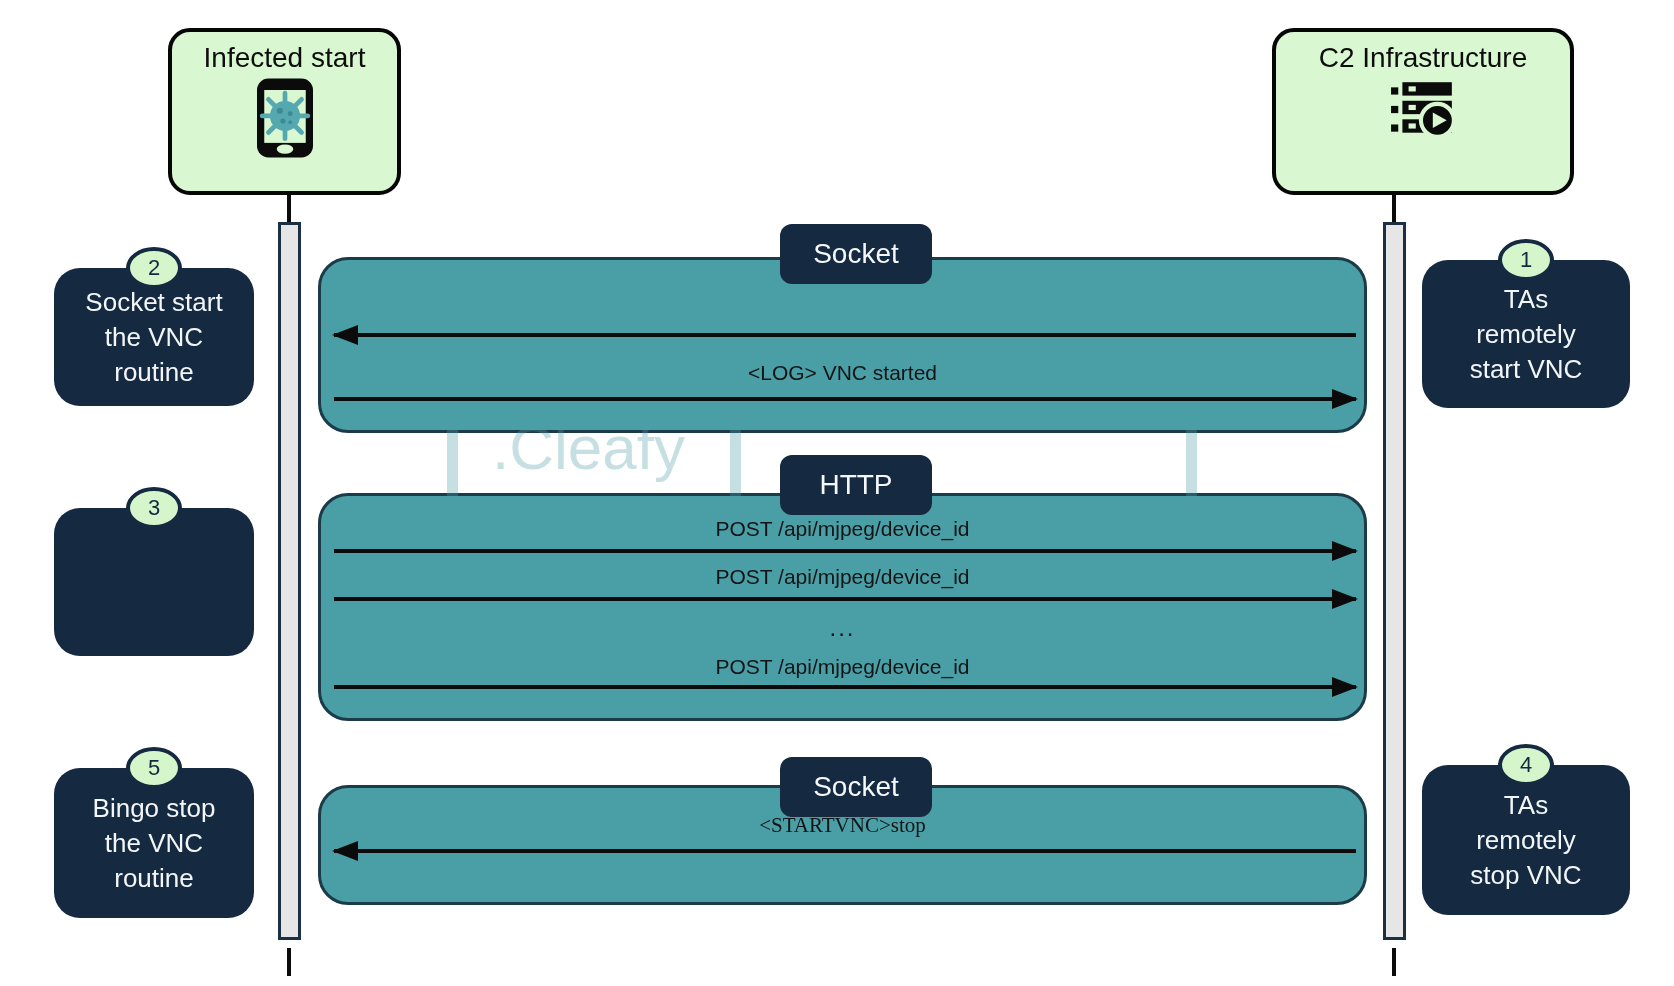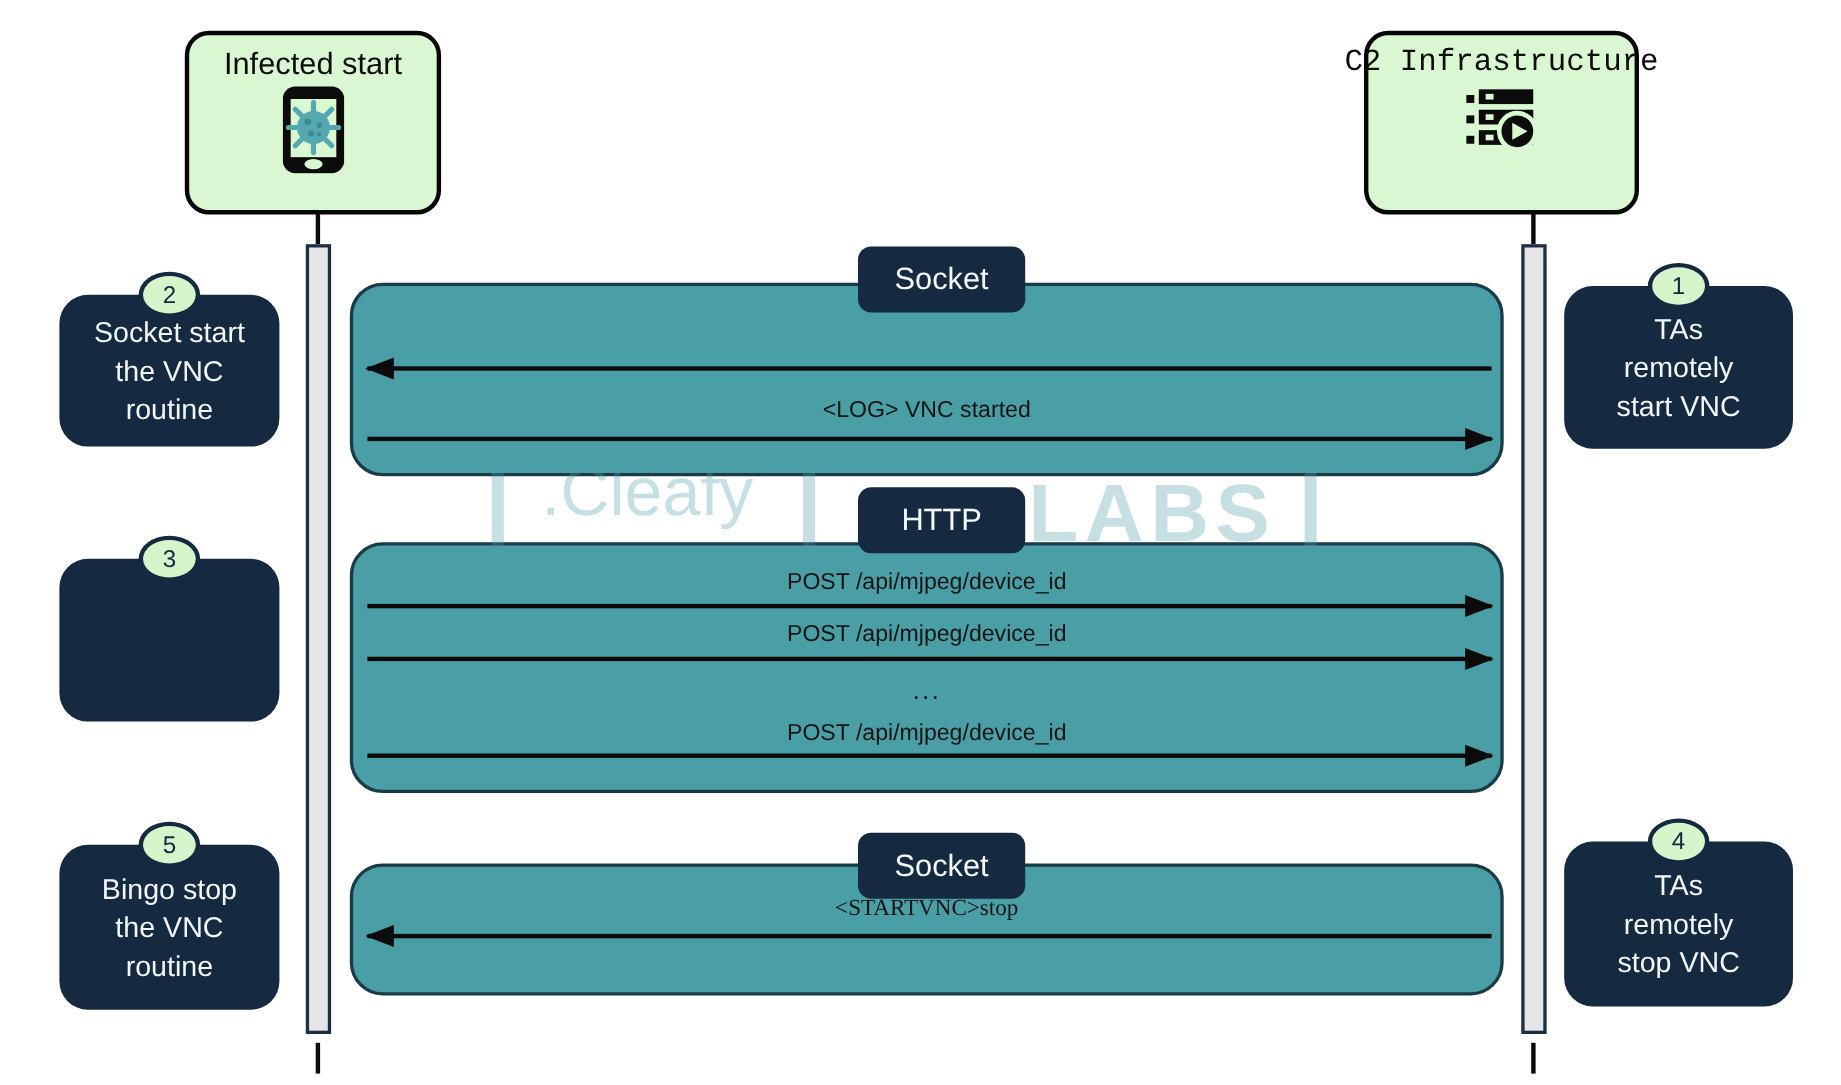--- a/index.html
+++ b/index.html
@@ -13,21 +13,21 @@
   }
   *{margin:0;padding:0;box-sizing:border-box;}
   html,body{background:#ffffff;}
   body{font-family:"Liberation Sans", sans-serif;}
   #stage{position:relative;width:1674px;height:986px;background:#fff;overflow:hidden;}
 
   
   .actor{position:absolute;background:var(--green);border:4px solid #060606;border-radius:22px;
          display:flex;flex-direction:column;align-items:center;z-index:3;}
   #actor-left{left:168px;top:28px;width:233px;height:167px;}
-  #actor-right{left:1240px;top:28px;width:250px;height:167px;font-family:Liberation Mono, monospace;}
+  #actor-right{left:1272px;top:28px;width:302px;height:167px;}
   .actor-title{font-size:28px;color:#0d0d0d;margin-top:10px;white-space:nowrap;}
   .actor-icon{margin-top:4px;}
 
   
   .connector{position:absolute;width:4px;background:#0b0b0b;z-index:2;}
   #conn-left{left:287px;top:193px;height:29px;}
   #conn-right{left:1392px;top:193px;height:29px;}
   .activation{position:absolute;width:23px;height:718px;top:222px;background:var(--activation);
               border:3px solid #1B3044;z-index:2;}
   #act-left{left:278px;}
@@ -41,21 +41,21 @@
         border:3px solid var(--lane-border);border-radius:30px;z-index:3;}
   #lane-socket-1{top:257px;height:176px;}
   #lane-http{top:493px;height:228px;}
   #lane-socket-2{top:785px;height:120px;}
 
   
   .proto-badge{position:absolute;left:780px;width:152px;height:60px;background:var(--navy);
                border-radius:12px;color:#f5f8fa;font-size:28px;display:flex;align-items:center;
                justify-content:center;z-index:5;}
   #badge-socket-1{top:224px;}
-  #badge-http{top:443px;text-align:right;}
+  #badge-http{top:455px;text-align:right;}
   #badge-socket-2{top:757px;}
 
   
   .msg-label{position:absolute;left:318px;width:1049px;text-align:center;font-size:21px;
              color:#141414;z-index:6;}
   .msg-dots{font-size:24px;letter-spacing:2px;}
   .arrow{position:absolute;left:334px;width:1022px;height:4px;background:var(--arrow);z-index:6;}
   .arrow.head-left::before{content:"";position:absolute;left:-2px;top:-8px;width:0;height:0;
       border:10px solid transparent;border-left:none;border-right:26px solid var(--arrow);}
   .arrow.head-right::after{content:"";position:absolute;right:-2px;top:-8px;width:0;height:0;
@@ -192,16 +192,15 @@
   <div class="note" id="note-4">
     <div class="note-badge">4</div>
     <div class="note-text">TAs
 remotely
 stop VNC</div>
   </div>
 
   <div class="wm wm-bar" id="wm-bar1"></div>
   <div class="wm" id="wm-brand">.Cleafy</div>
   <div class="wm wm-bar" id="wm-bar2"></div>
-  <div class="wm" id="wm-suffix">LABS</div>
   <div class="wm wm-bar" id="wm-bar3"></div>
 
 </div>
 
 </body></html>

